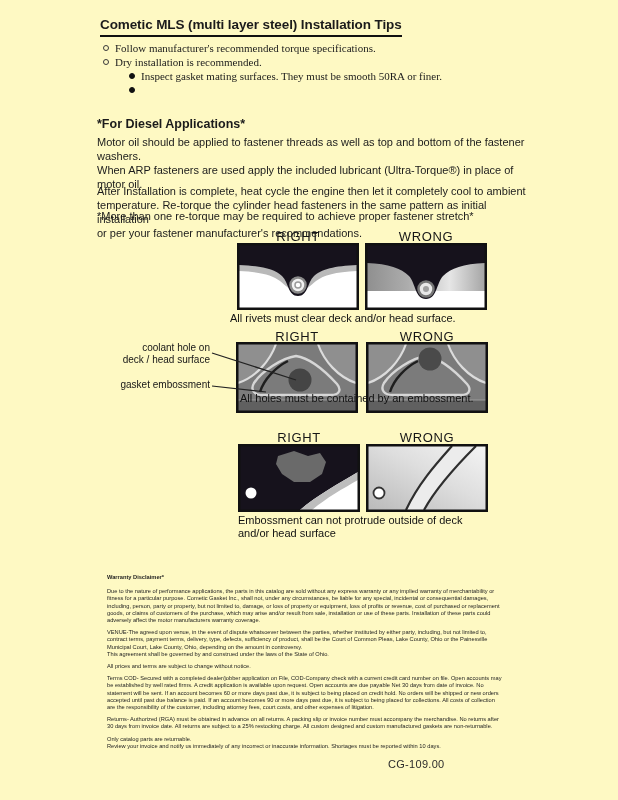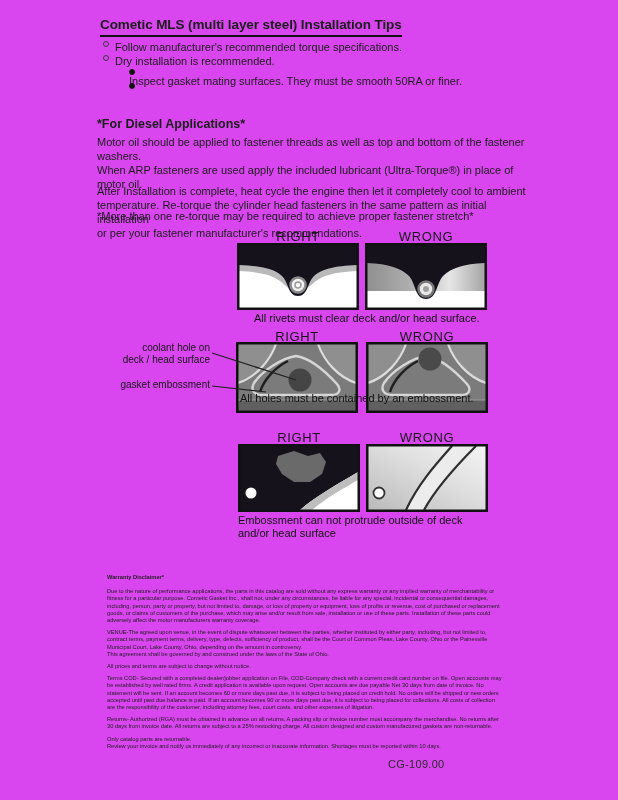--- a/index.html
+++ b/index.html
@@ -1,25 +1,25 @@
 <!DOCTYPE html>
 <html><head>
 <meta charset="utf-8">
 <style>
   html,body{margin:0;padding:0;}
   body{width:618px;height:800px;background:#ffffff;overflow:hidden;
        font-family:"Liberation Sans","DejaVu Sans",sans-serif;color:#1b1b1b;}
-  .page{position:relative;width:618px;height:800px;background:#d946ef;}
+  .page{position:relative;width:618px;height:800px;background:#fef9c3;}
 
   .page-title{position:absolute;left:100px;top:17px;font-size:13.5px;font-weight:bold;
       letter-spacing:-0.1px;border-bottom:2px solid #111;padding-bottom:3px;white-space:nowrap;}
 
   .bullets{position:absolute;left:103px;top:41px;font-size:11px;}
-  .b-line{display:flex;height:14px;white-space:nowrap;}
-  .b-line.sub{margin-left:26px;flex-direction:column;}
+  .b-line{display:flex;align-items:center;height:14px;white-space:nowrap;font-family:Liberation Serif, serif;}
+  .b-line.sub{margin-left:26px;}
   .marker{flex:0 0 auto;width:4px;height:4px;border:1px solid #3a3a3a;border-radius:50%;
       margin-right:6px;background:transparent;}
   .b-line.sub .marker{background:#111;border-color:#111;}
 
   .diesel-heading{position:absolute;left:97px;top:117px;font-size:12.5px;font-weight:bold;}
   .para{position:absolute;left:97px;width:440px;font-size:11px;line-height:14px;white-space:pre-line;}
   .para.p1{top:135px;}
   .para.p2{top:184px;}
   .para.p3{top:209px;}
 
@@ -97,21 +97,21 @@
       </defs>
       <rect x="1" y="1" width="120" height="65" fill="#ffffff"></rect>
       <rect x="2" y="18" width="118" height="30" fill="url(#g1w)"></rect>
       <rect x="2" y="48" width="118" height="17" fill="#ffffff"></rect>
       <path d="M2,2 H120 V20 C98,21 86,25 78,33 C71,41 72,56 61,56 C50,56 51,41 44,33 C36,25 24,21 2,20 Z" fill="#16121c"></path>
       <circle cx="61" cy="46" r="7.5" fill="#e8e8e8" stroke="#777777" stroke-width="2.5"></circle>
       <circle cx="61" cy="46" r="3" fill="#a0a0a0"></circle>
       <rect x="1.25" y="1.25" width="119.5" height="64.5" fill="none" stroke="#111" stroke-width="2.5"></rect>
     </svg>
   </div>
-  <div class="caption" style="left:254px;top:312px;">All rivets must clear deck and/or head surface.</div>
+  <div class="caption" style="left:230px;top:312px;">All rivets must clear deck and/or head surface.</div>
 
   <div class="rw-label" style="left:236px;top:329px;">RIGHT</div>
   <div class="rw-label" style="left:366px;top:329px;">WRONG</div>
 
   <div class="dbox" style="left:236px;top:342px;height:71px;">
     <svg viewBox="0 0 122 71">
       <rect x="1" y="1" width="120" height="69" fill="#7b7b7b"></rect>
       <path d="M2,2 H40 C34,19 20,35 2,41 Z" fill="#8f8f8f"></path>
       <path d="M40,2 C34,19 20,35 2,41" stroke="#dcdcdc" stroke-width="2.2" fill="none"></path>
       <path d="M120,2 H82 C88,19 102,35 120,41 Z" fill="#8f8f8f"></path>

